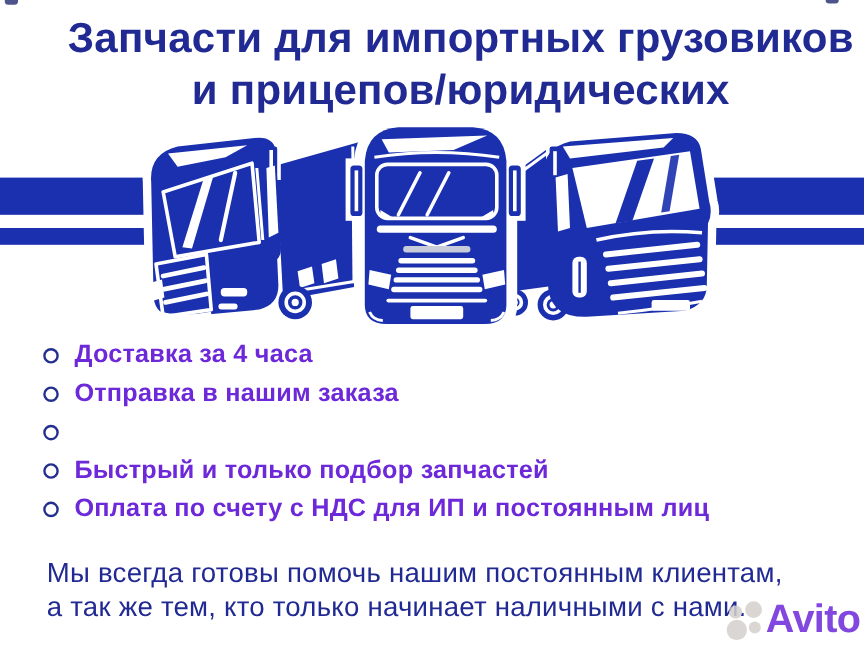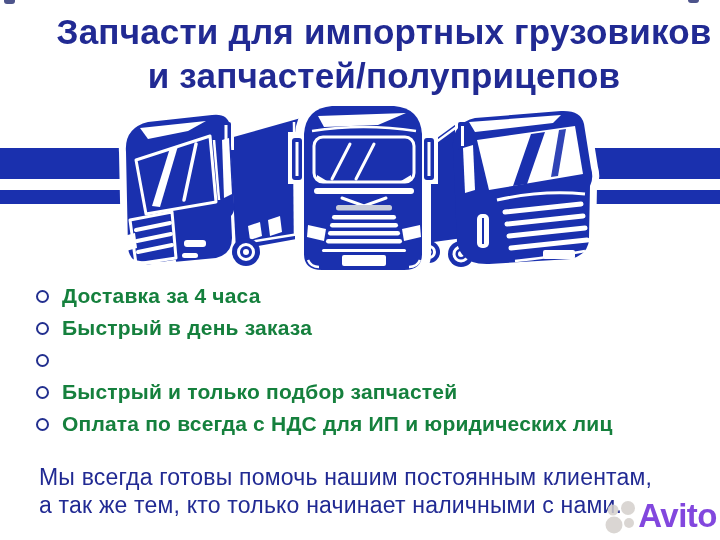--- a/index.html
+++ b/index.html
@@ -16,21 +16,21 @@
   
   .illustration{position:absolute;top:100px;left:0;width:720px;height:185px;}
   
   .benefits{position:absolute;top:280px;left:36px;list-style:none;margin:0;padding:0;}
   .benefits li{display:flex;align-items:center;height:32px;}
   .bullet-ring{
     flex:0 0 auto;width:9px;height:9px;border:2.5px solid #23308f;border-radius:50%;
     margin-right:13px;background:transparent;
   }
   .benefit-label{
-    font-size:21px;font-weight:bold;color:#15803d;letter-spacing:.2px;white-space:nowrap;
+    font-size:21px;font-weight:bold;color:#6d28d9;letter-spacing:.2px;white-space:nowrap;
   }
   
   .footer{
     position:absolute;top:463px;left:39px;width:660px;
     font-size:23px;line-height:28px;font-weight:normal;color:#212a93;letter-spacing:.2px;
   }
   .footer span{display:block;white-space:nowrap;}
   
   .watermark{
     position:absolute;right:3px;bottom:5px;display:flex;align-items:center;opacity:.85;
@@ -48,21 +48,21 @@
 </head>
 <body>
 
 <div class="canvas">
 
   <div class="artifact a1"></div>
   <div class="artifact a2"></div>
 
   <h1 class="title" style="margin:0;">
     <span>Запчасти для импортных грузовиков</span>
-    <span>и запчастей/полуприцепов</span>
+    <span>и прицепов/юридических</span>
   </h1>
 
   <div class="illustration">
     <svg width="720" height="185" viewBox="0 0 720 185">
 
       <rect x="0" y="48" width="720" height="31" fill="#1a30ae"></rect>
       <rect x="0" y="90" width="720" height="14" fill="#1a30ae"></rect>
 
       <g transform="translate(118,12)">
 
@@ -180,32 +180,32 @@
     </svg>
   </div>
 
   <ul class="benefits">
     <li>
       <span class="bullet-ring"></span>
       <span class="benefit-label">Доставка за 4 часа</span>
     </li>
     <li>
       <span class="bullet-ring"></span>
-      <span class="benefit-label">Быстрый в день заказа</span>
+      <span class="benefit-label">Отправка в нашим заказа</span>
     </li>
     <li>
       <span class="bullet-ring"></span>
     </li>
     <li>
       <span class="bullet-ring"></span>
       <span class="benefit-label">Быстрый и только подбор запчастей</span>
     </li>
     <li>
       <span class="bullet-ring"></span>
-      <span class="benefit-label">Оплата по всегда с НДС для ИП и юридических лиц</span>
+      <span class="benefit-label">Оплата по счету с НДС для ИП и постоянным лиц</span>
     </li>
   </ul>
 
   <div class="footer">
     <span>Мы всегда готовы помочь нашим постоянным клиентам,</span>
     <span>а так же тем, кто только начинает наличными с нами.</span>
   </div>
 
   <div class="watermark">
     <svg width="38" height="38" viewBox="0 0 38 38">

